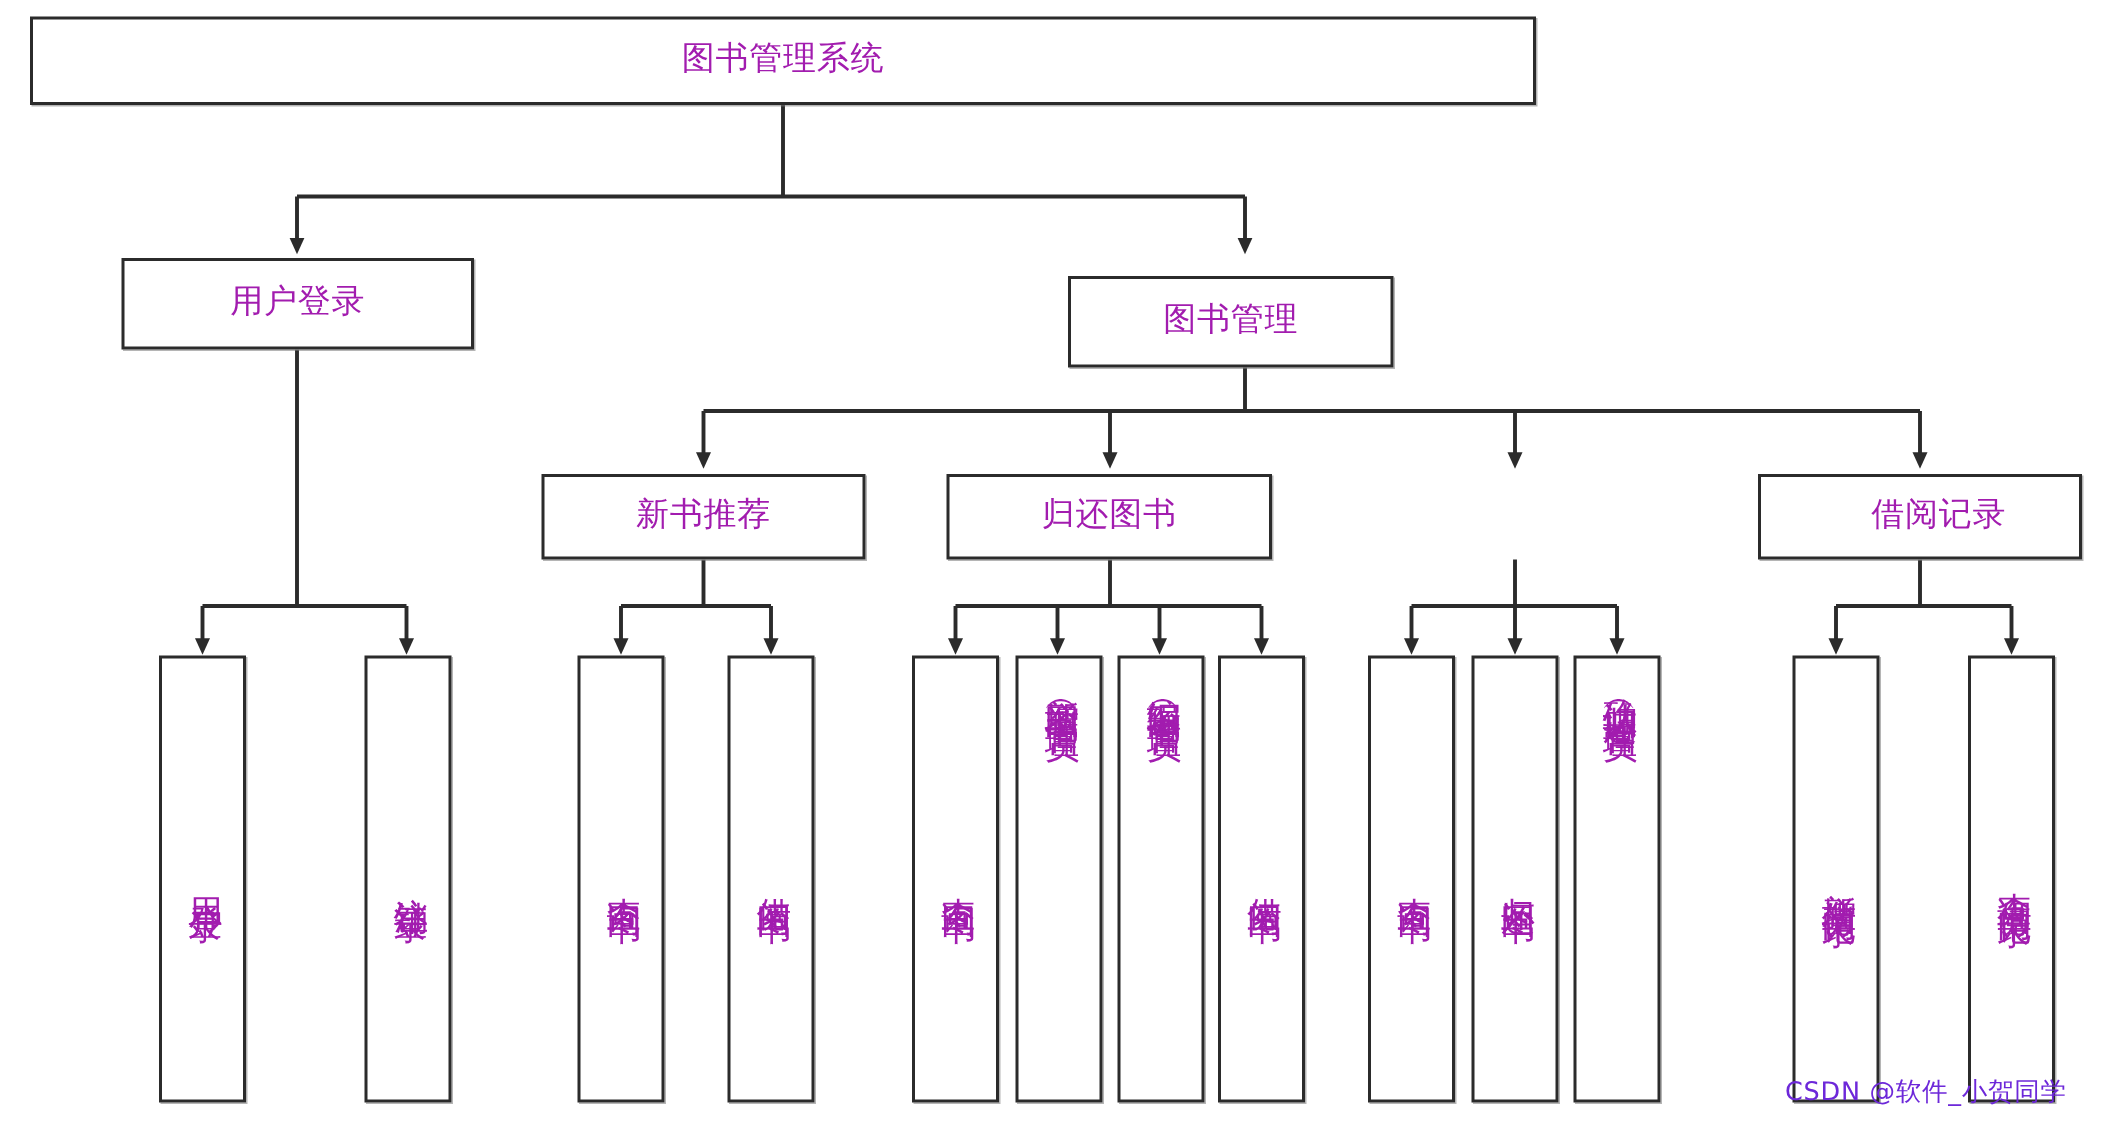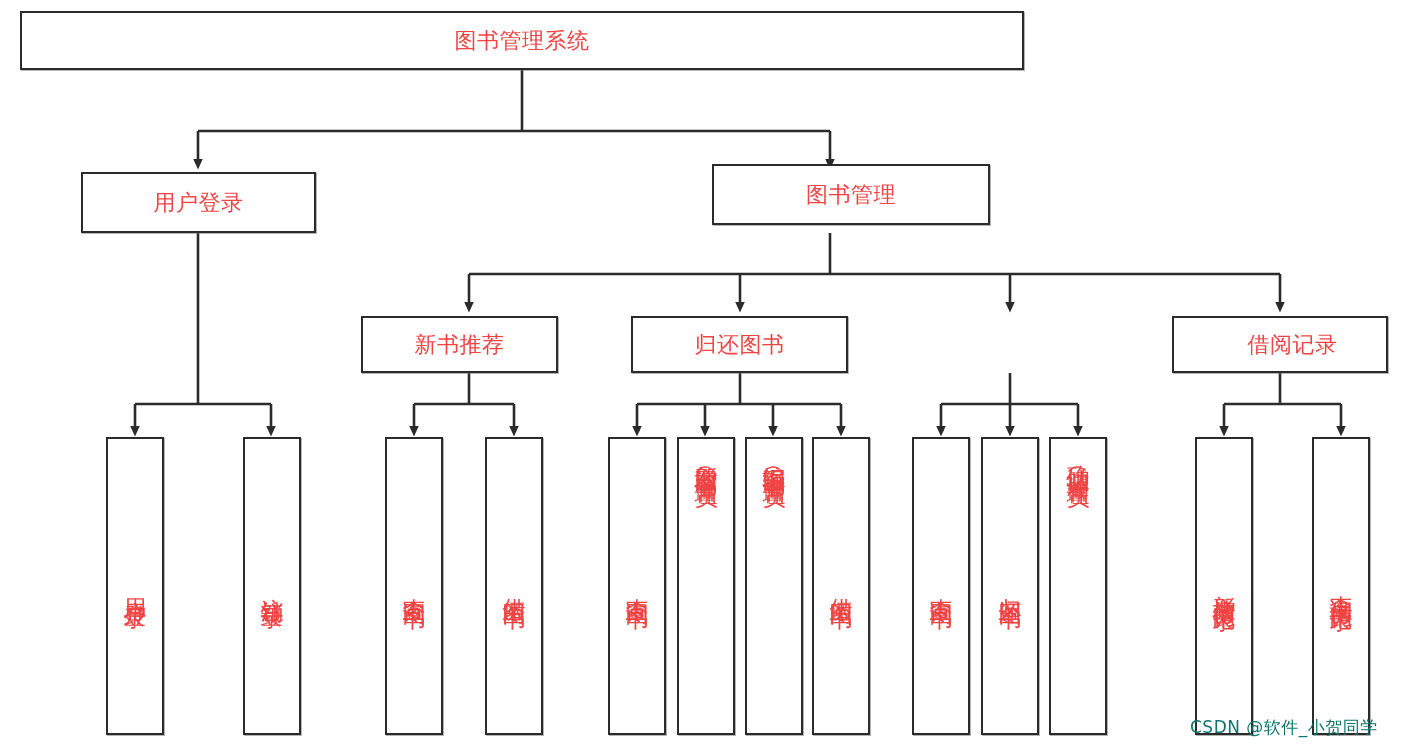--- a/index.html
+++ b/index.html
@@ -30,21 +30,22 @@
     display:flex;
     align-items:center;
     justify-content:center;
     box-shadow:1px 1px 0 rgba(120,120,120,.55);
   }
   .node .lbl{
     display:block;
     text-align:right;
     line-height:1.06;
     letter-spacing:0.5px;
-    color:#ef4444;
+    color:#a21caf;
+    font-family:Liberation Mono, monospace;
   }
   .node.horiz .lbl{
     font-size:22px;
     white-space:nowrap;
   }
   .node.vert{
     align-items:flex-start;
     padding-top:8px;
   }
   .node.vert .lbl{
@@ -55,21 +56,21 @@
     letter-spacing:3px;
     white-space:nowrap;
   }
   .node.vert.mid{
     align-items:center;
     padding-top:0;
   }
   .watermark{
     position:absolute;
     font-size:17px;
-    color:#0f766e;
+    color:#6d28d9;
     white-space:nowrap;
     letter-spacing:0.5px;
   }
 </style>
 </head>
 <body>
 
 <div id="canvas">
 
   <svg class="edges" viewBox="0 0 1405 747">
@@ -122,25 +123,25 @@
     </g>
   </svg>
 
   <div class="node horiz" style="left:20px; top:11px; width:1004px; height:59px;">
     <span class="lbl">图书管理系统</span>
   </div>
 
   <div class="node horiz" style="left:81px; top:172px; width:235px; height:61px;">
     <span class="lbl">用户登录</span>
   </div>
-  <div class="node horiz" style="left:712px; top:164px; width:278px; height:61px;">
+  <div class="node horiz" style="left:712px; top:184px; width:217px; height:61px;">
     <span class="lbl">图书管理</span>
   </div>
 
-  <div class="node horiz" style="left:361px; top:316px; width:197px; height:57px;">
+  <div class="node horiz" style="left:361px; top:316px; width:216px; height:57px;">
     <span class="lbl">新书推荐</span>
   </div>
   <div class="node horiz" style="left:631px; top:316px; width:217px; height:57px;">
     <span class="lbl">归还图书</span>
   </div>
   <div class="node horiz" style="left:1172px; top:316px; width:216px; height:57px;padding-left:25px;">
     <span class="lbl">借阅记录</span>
   </div>
 
   <div class="node vert mid" style="left:106px; top:437px; width:58px; height:298px;">

